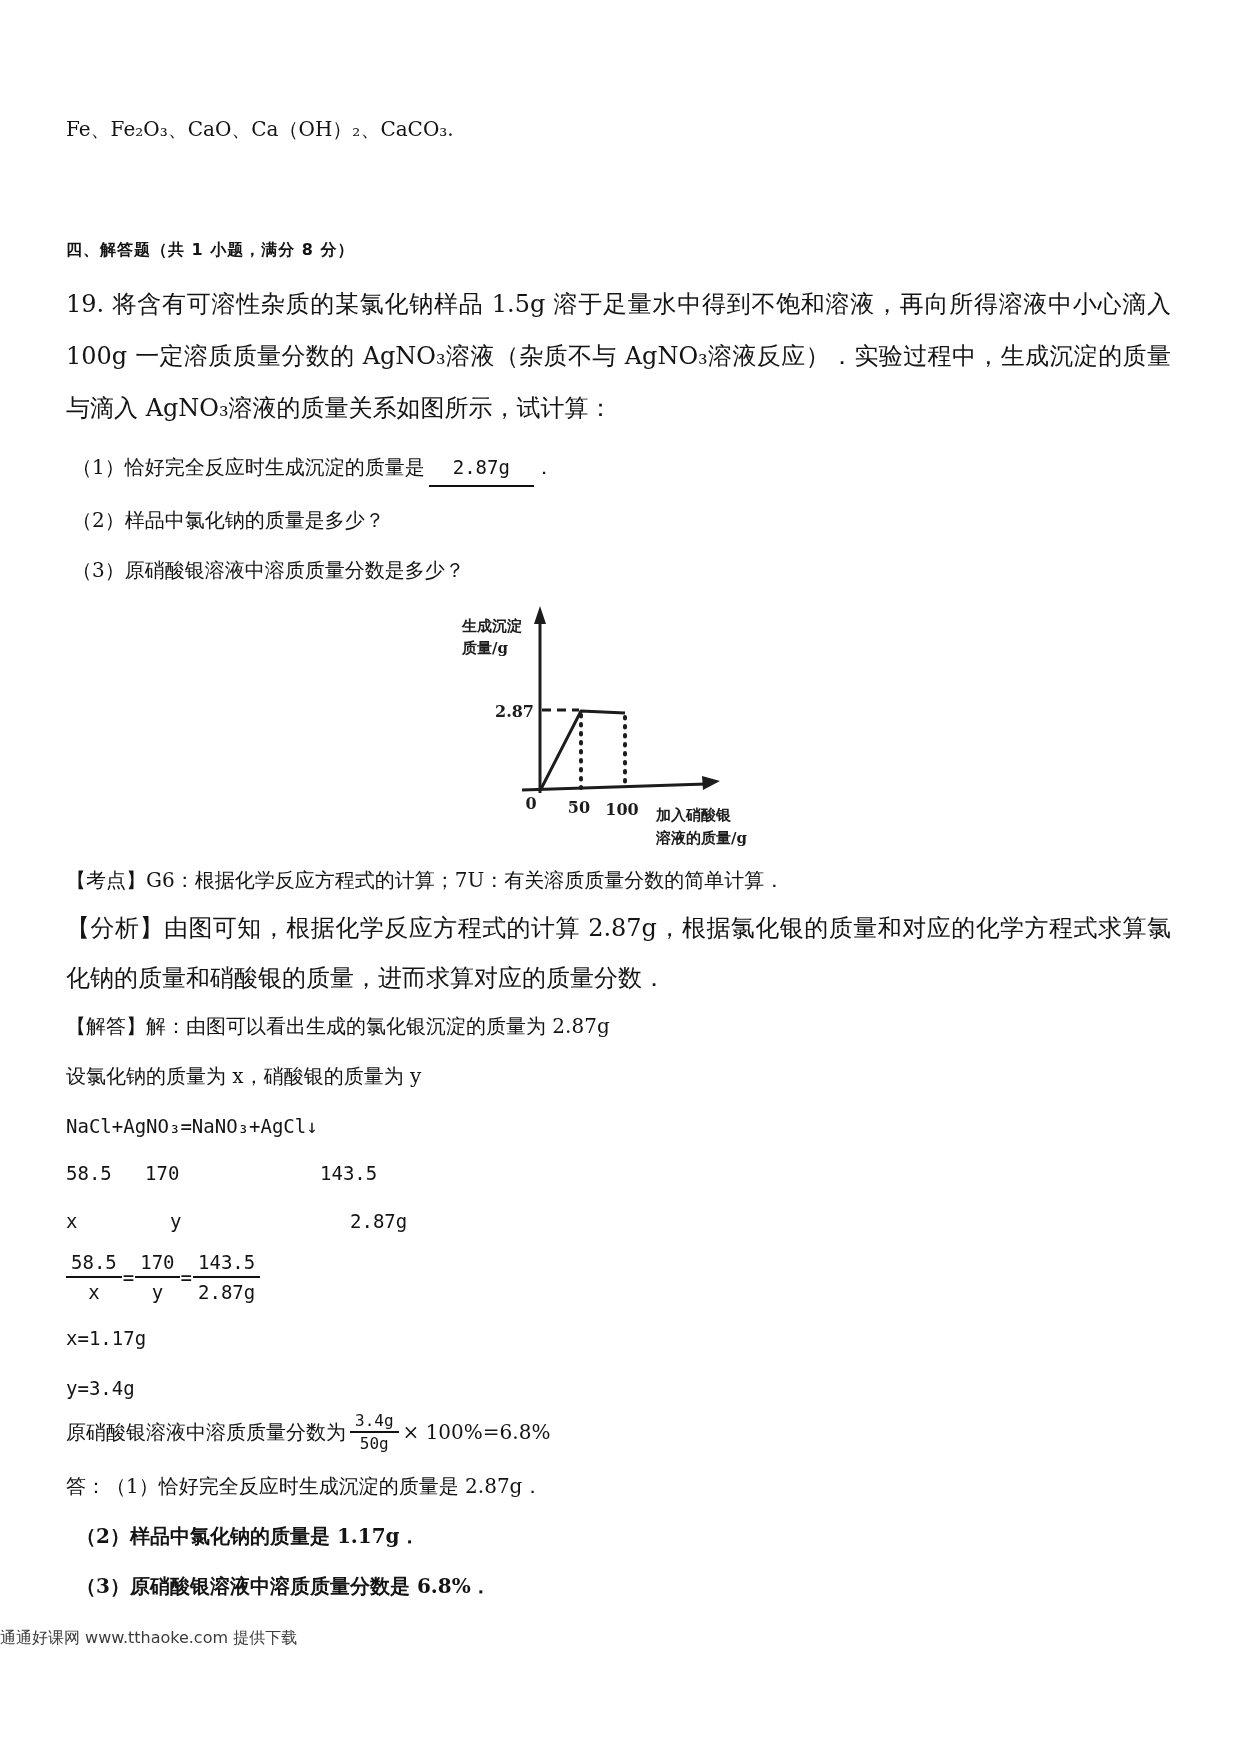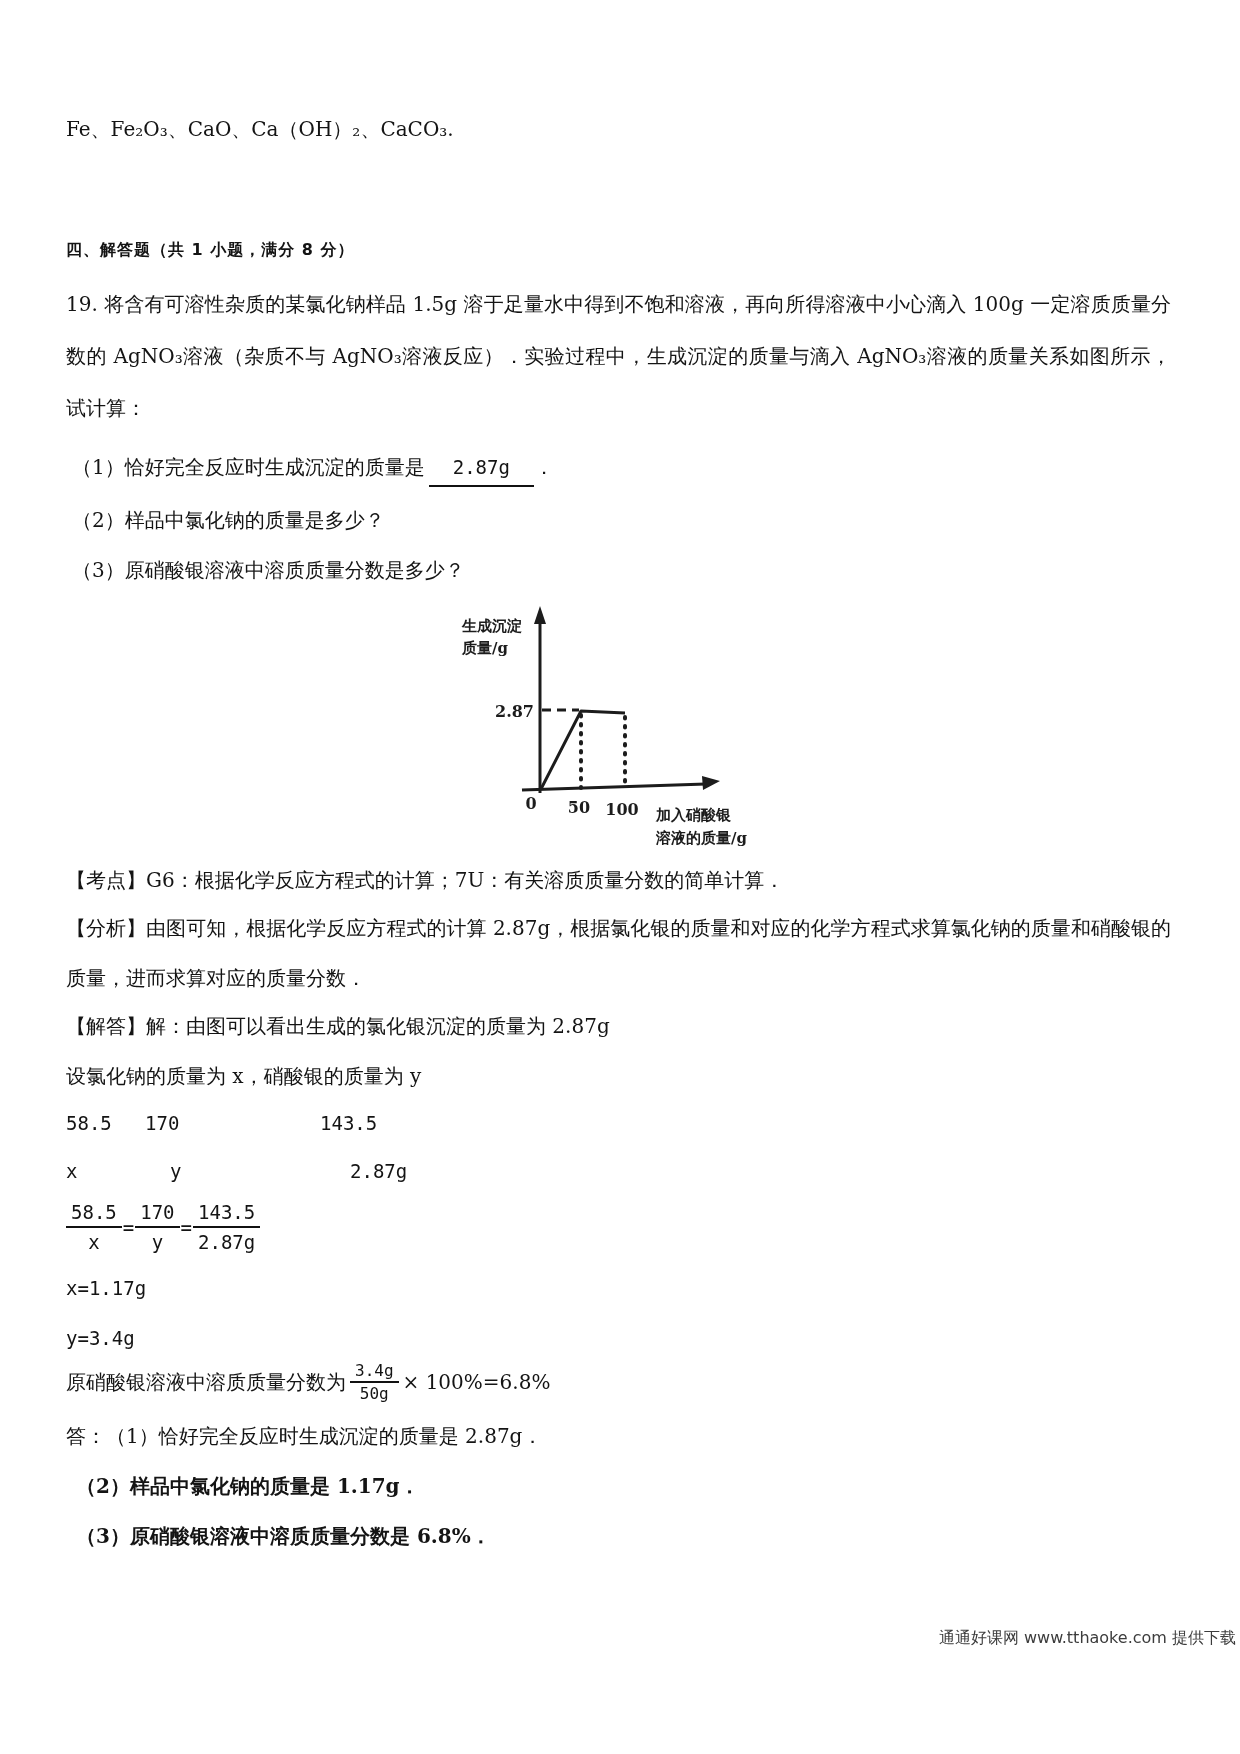--- a/index.html
+++ b/index.html
@@ -3,21 +3,21 @@
 <meta charset="utf-8">
 <style>
   html,body{margin:0;padding:0;background:#ffffff;}
   body{width:1240px;height:1754px;position:relative;
        font-family:"DejaVu Serif","Liberation Serif",serif;color:#141414;}
   .page{position:relative;width:1236px;height:1754px;padding:0 65px 16px 66px;box-sizing:border-box;overflow:hidden;}
   .line{font-size:20px;line-height:34px;margin:0;white-space:pre-wrap;}
   .intro{margin-top:112px;}
   .section-header{font-size:16px;font-weight:700;margin:88px 0 0 0;line-height:32px;
        font-family:"DejaVu Sans","Liberation Sans",sans-serif;letter-spacing:1px;}
-  .para{font-size:20px;line-height:52px;margin:12px 0 0 0;text-align:justify;white-space:pre-wrap;}
+  .para{font-size:24px;line-height:52px;margin:12px 0 0 0;text-align:justify;white-space:pre-wrap;}
   .subq{margin-top:16px;padding-left:6px;}
   .answer-blank{display:inline-block;border-bottom:2px solid #111;padding:0 24px 1px 24px;margin-left:4px;
        text-align:center;font-family:"DejaVu Sans Mono",monospace;font-size:19px;}
   .figure-wrap{margin:6px 0 4px 0;text-align:center;}
   .mono{font-family:"DejaVu Sans Mono",monospace;font-size:19px;}
   .kaodian{margin-top:8px;}
   .fenxi{line-height:50px;margin-top:6px;}
   .jieda1{margin-top:6px;}
   .gap16{margin-top:16px;}
   .gap20{margin-top:20px;}
@@ -26,21 +26,21 @@
   .w79{width:79px;} .w175{width:175px;} .w104{width:104px;} .w180{width:180px;}
   .proportion{display:flex;align-items:center;margin-top:14px;font-family:"DejaVu Sans Mono",monospace;
        font-size:19px;line-height:26px;}
   .frac{display:inline-flex;flex-direction:column;align-items:center;}
   .frac .num{border-bottom:2px solid #111;padding:0 5px 1px 5px;}
   .frac .den{padding-top:1px;}
   .eqsign{padding:0 1px;}
   .massfrac{display:flex;align-items:center;margin-top:6px;font-size:20px;}
   .massfrac .frac{font-family:"DejaVu Sans Mono",monospace;font-size:16px;margin:0 4px;}
   .ans-indent{padding-left:10px;font-weight:bold;}
-  .footer{position:absolute;left:0;right:0;top:1628px;text-align:right;
+  .footer{position:absolute;left:0;right:16px;top:1628px;text-align:left;
        font-family:"DejaVu Sans","Liberation Sans",sans-serif;font-size:16px;color:#3c3c3c;}
   svg text{font-family:"DejaVu Serif","Liberation Serif",serif;fill:#1c1c1c;}
   svg .hand{font-weight:700;}
 </style>
 </head>
 <body>
 
 <div class="page">
 
   <p class="line intro">Fe、Fe₂O₃、CaO、Ca（OH）₂、CaCO₃.</p>
@@ -83,20 +83,21 @@
   </div>
 
   <p class="line kaodian">【考点】G6：根据化学反应方程式的计算；7U：有关溶质质量分数的简单计算．</p>
 
   <p class="para fenxi">【分析】由图可知，根据化学反应方程式的计算 2.87g，根据氯化银的质量和对应的化学方程式求算氯化钠的质量和硝酸银的质量，进而求算对应的质量分数．</p>
 
   <p class="line jieda1">【解答】解：由图可以看出生成的氯化银沉淀的质量为 2.87g</p>
 
   <p class="line gap16">设氯化钠的质量为 x，硝酸银的质量为 y</p>
 
+  <p class="line mono gap16">NaCl+AgNO₃=NaNO₃+AgCl↓</p>
 
   <div class="num-row gap16">
     <span class="w79">58.5</span>
     <span class="w175">170</span>
     <span>143.5</span>
   </div>
 
   <div class="num-row gap20">
     <span class="w104">x</span>
     <span class="w180">y</span>

